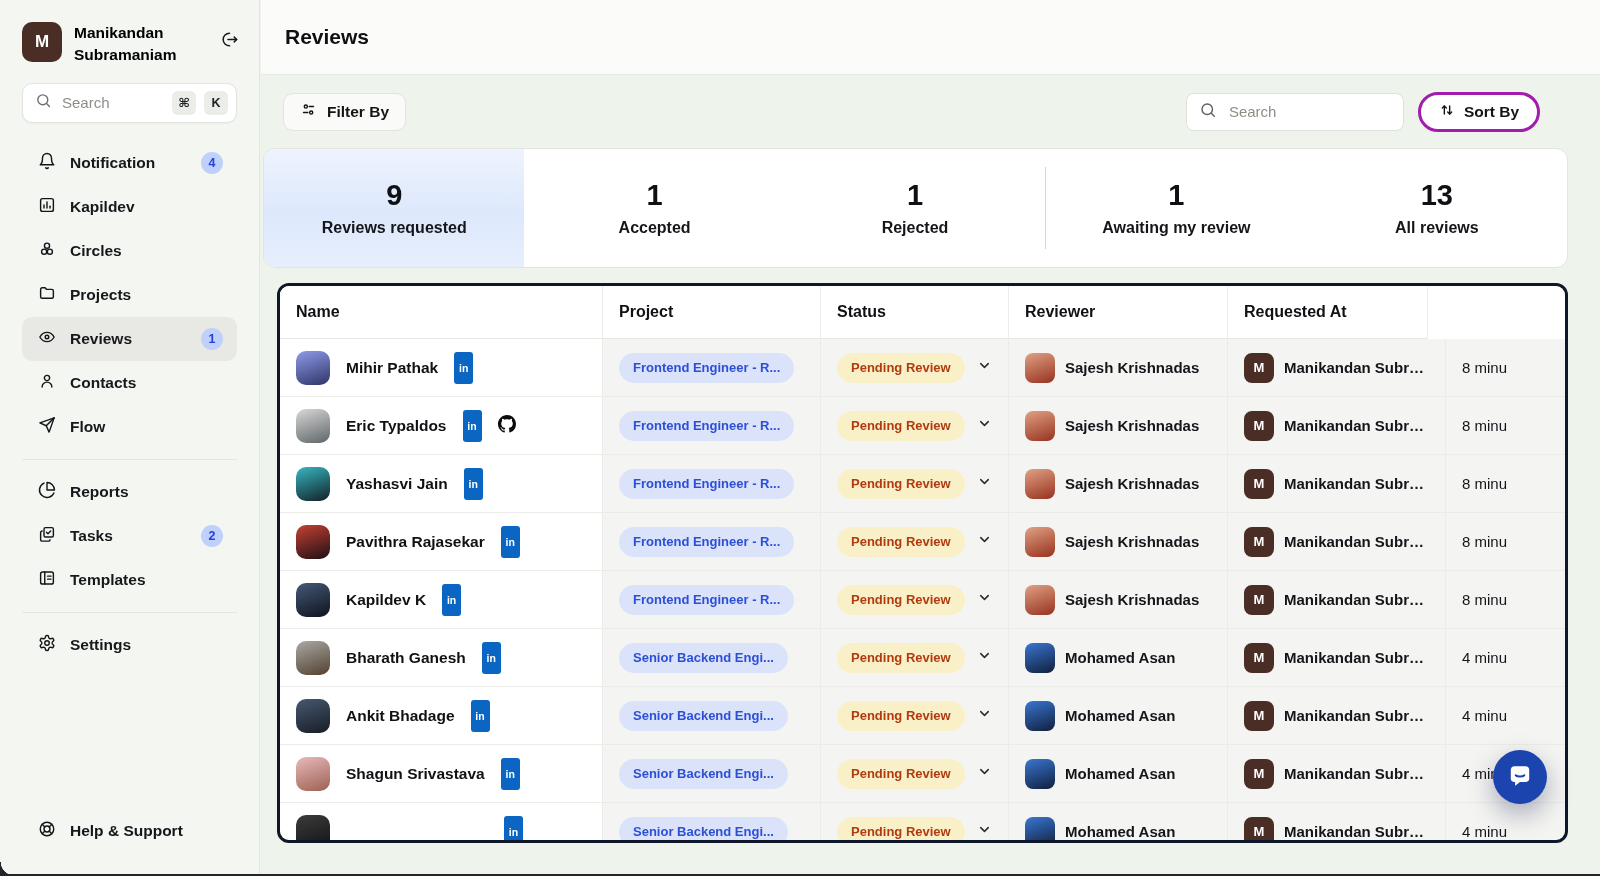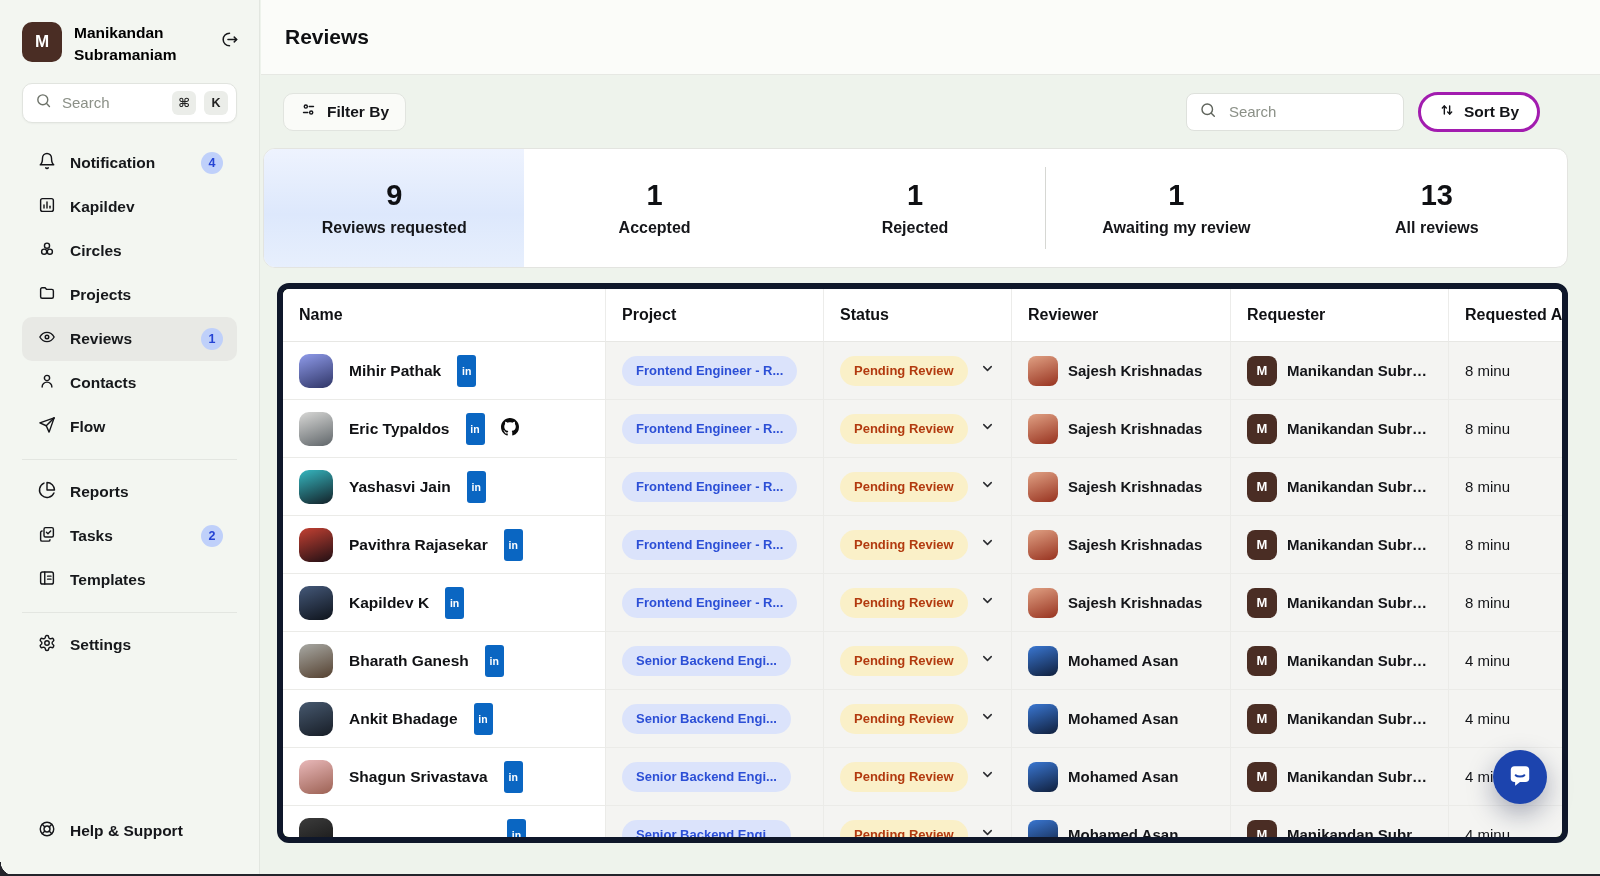--- a/index.html
+++ b/index.html
@@ -41,21 +41,21 @@
 
   
   .stats-card{margin:0 32px 0 2px;height:120px;background:#fff;border:1px solid #e3e4e0;border-radius:12px;display:flex;align-items:stretch;overflow:hidden;}
   .stat{flex:1;display:flex;flex-direction:column;align-items:center;justify-content:center;gap:7px;cursor:pointer;}
   .stat.hl{background:linear-gradient(180deg,var(--highlight_from,#eef3fe) 0%,var(--highlight_to,#dde8fc) 55%,#e7effd 100%);}
   .stat-value{font-size:29px;font-weight:800;color:#0f1013;}
   .stat-label{font-size:16px;font-weight:600;color:#15161a;}
   .stat-vdiv{flex:none;width:1px;background:#d6d7d3;margin:18px 0;}
 
   
-  .table-card{margin:15px 32px 0 16px;height:560px;background:#4d7c0f;border:6px solid #0f172a;border-radius:12px;overflow:hidden;}
+  .table-card{margin:15px 32px 0 16px;height:560px;background:#4d7c0f;border:3px solid #0f172a;border-radius:12px;overflow:hidden;}
   .tinner{width:1366px;}
   .thead{display:flex;height:53px;background:#fff;}
   .th{display:flex;align-items:center;padding:0 16px;font-size:16px;font-weight:700;color:#101114;border-right:1px solid #ececea;border-bottom:1px solid #e7e7e4;background:#fff;}
   .trow{display:flex;height:58px;cursor:pointer;}
   .td{display:flex;align-items:center;padding:0 16px;border-right:1px solid #ebebe8;border-bottom:1px solid #ebebe8;background:#f4f4f2;}
   .c1{width:323px;}.c2{width:218px;}.c3{width:188px;}.c4{width:219px;}.c5{width:218px;}.c6{width:200px;}
   .td.c1{background:#fff;gap:16px;}
   .avatar{flex:none;width:34px;height:34px;border-radius:10px;background:#ccc;}
   .avatar-sm{flex:none;width:30px;height:30px;border-radius:8px;background:#ccc;}
   .avatar-req{flex:none;width:30px;height:30px;border-radius:8px;background:var(--brown,#4a2d24);color:#fff;font-size:13px;font-weight:700;display:flex;align-items:center;justify-content:center;}
@@ -278,21 +278,20 @@
       </div>
     </div>
 
     <div class="table-card">
       <div class="tinner">
         <div class="thead">
           <div class="th c1">Name</div>
           <div class="th c2">Project</div>
           <div class="th c3">Status</div>
           <div class="th c4">Reviewer</div>
-          <div class="th c5">Requester</div>
           <div class="th c6">Requested At</div>
         </div>
         <div>
   <div class="trow">
     <div class="td c1">
       <span class="avatar" style="background: linear-gradient(160deg, rgb(143, 155, 234), rgb(47, 53, 102));"></span>
       <span class="pname">Mihir Pathak</span>
       <span class="li-chip">in</span>
 
     </div>

